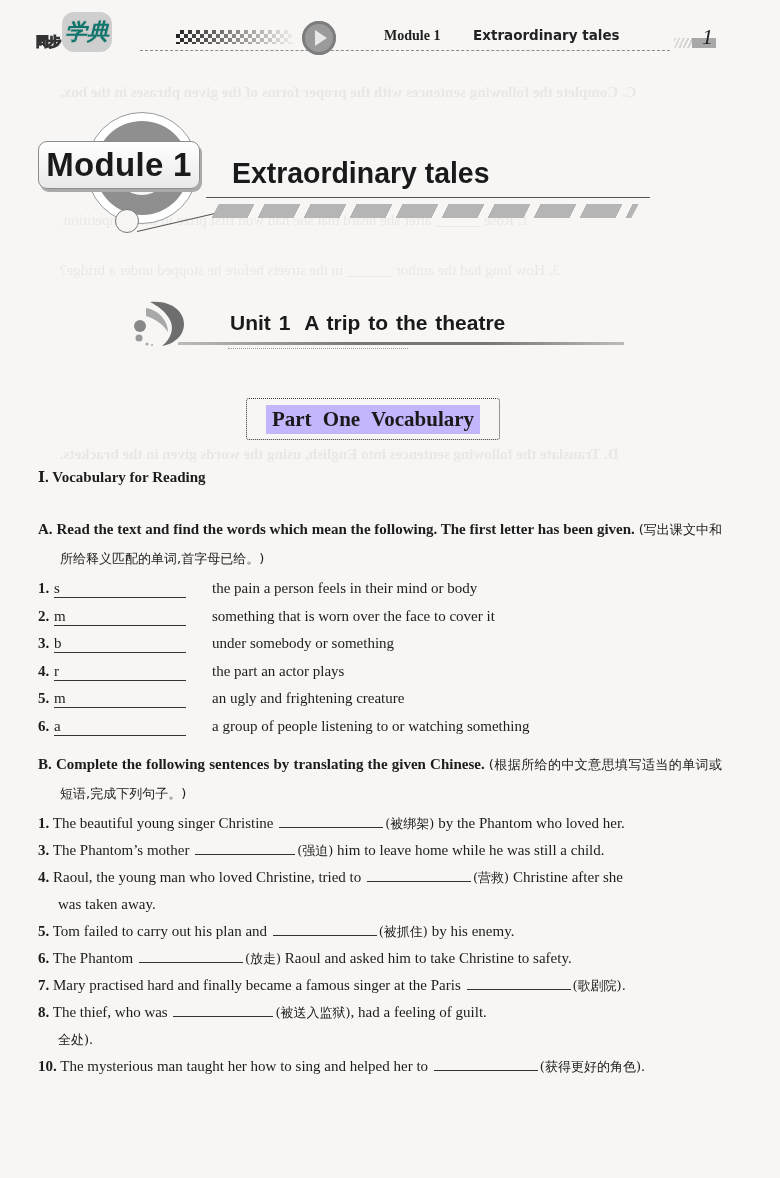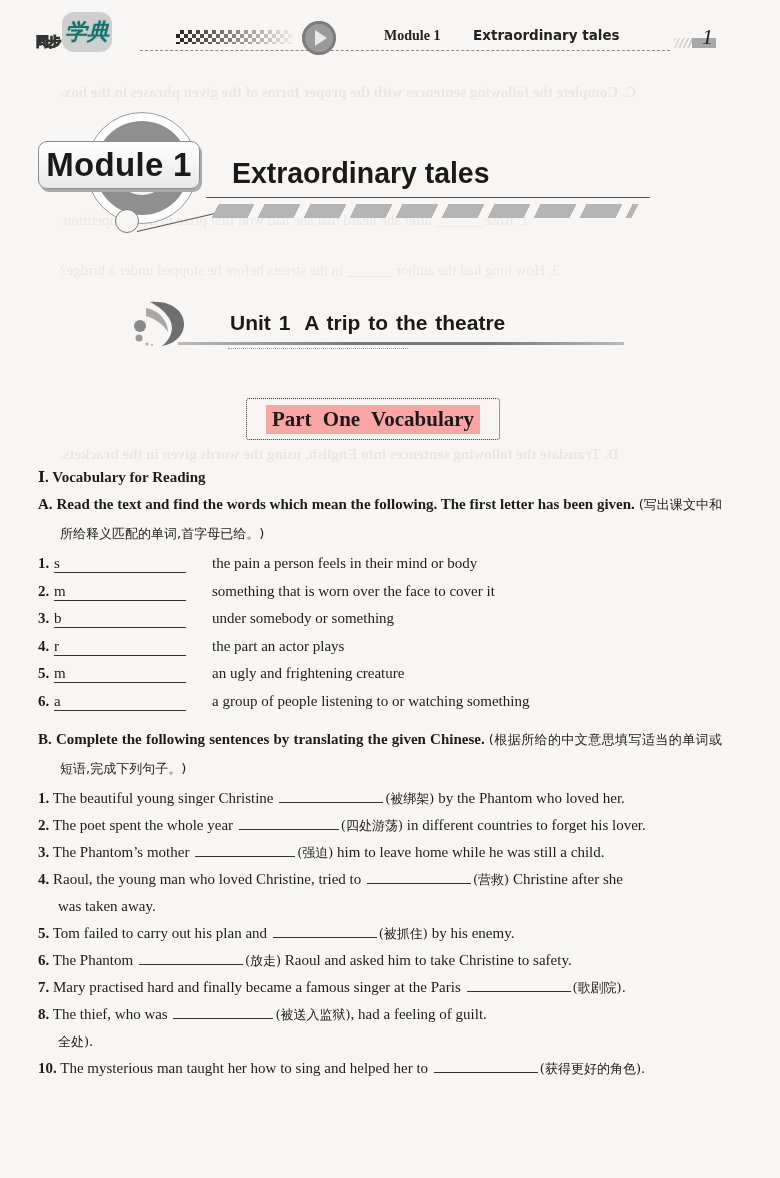--- a/index.html
+++ b/index.html
@@ -122,30 +122,30 @@
     position: absolute; left: 228px; top: 348px; width: 180px; height: 0; border-top: 1px dotted #999;
   }
 
   
   .part-box {
     position: absolute; left: 246px; top: 398px; width: 252px; height: 40px;
     border: 1.5px dotted #333; border-radius: 3px;
     display: flex; align-items: center; justify-content: center;
   }
   .part-label {
-    background: #fca5a5; padding: 2px 6px; font-family: "Liberation Serif", serif;
+    background: #c4b5fd; padding: 2px 6px; font-family: "Liberation Serif", serif;
     font-size: 21px; font-weight: bold; color: #1a1a1a; word-spacing: 6px;
   }
 
   
   .content { position: absolute; left: 38px; top: 468px; width: 684px; }
   .section-heading { font-weight: bold; font-size: 15px; margin: 0; height: 22px; }
   .instr { font-weight: bold; font-size: 15px; line-height: 29px; margin: 0; text-align: justify; }
   .instr .cn { font-weight: normal; font-family: "DejaVu Sans", sans-serif; font-size: 13px; }
-  .hang { padding-left: 22px; text-indent: -22px; }
+  .hang { padding-left: 22px; text-indent: -22px; margin-top: 25px; }
 
   .vocab-list { margin-top: 6px; }
   .vocab-row { display: flex; align-items: baseline; height: 27.5px; font-size: 15px; }
   .vocab-num { width: 16px; font-weight: bold; }
   .vocab-blank { width: 132px; border-bottom: 1px solid #333; margin-right: 26px; height: 18px; line-height: 18px; }
   .vocab-def { flex: 1; }
 
   .sent-list { margin-top: 2px; }
   .sent-row { font-size: 15px; line-height: 27px; }
   .sent-num { font-weight: bold; }
@@ -256,21 +256,20 @@
         </div>
       </div>
 
     <p class="instr hang" style="margin-top:6px;">
       <span>B.</span>
       <span>Complete the following sentences by translating the given Chinese.</span>
       <span class="cn">(根据所给的中文意思填写适当的单词或短语,完成下列句子。)</span>
     </p>
     <div class="sent-list" id="sent-list">
         <div class="sent-row"><span class="sent-num">1.</span> <span>The beautiful young singer Christine</span> <span class="blank w104"></span><span class="cn-hint">(被绑架)</span> <span>by the Phantom who loved her.</span></div>
-        <div class="sent-row"><span class="sent-num">2.</span> <span>The poet spent the whole year</span> <span class="blank w100"></span><span class="cn-hint">(四处游荡)</span> <span>in different countries to forget his lover.</span></div>
         <div class="sent-row"><span class="sent-num">3.</span> <span>The Phantom’s mother</span> <span class="blank w100"></span><span class="cn-hint">(强迫)</span> <span>him to leave home while he was still a child.</span></div>
         <div class="sent-row"><span class="sent-num">4.</span> <span>Raoul, the young man who loved Christine, tried to</span> <span class="blank w104"></span><span class="cn-hint">(营救)</span> <span>Christine after she</span></div>
         <div class="sent-row cont">was taken away.</div>
         <div class="sent-row"><span class="sent-num">5.</span> <span>Tom failed to carry out his plan and</span> <span class="blank w104"></span><span class="cn-hint">(被抓住)</span> <span>by his enemy.</span></div>
         <div class="sent-row"><span class="sent-num">6.</span> <span>The Phantom</span> <span class="blank w104"></span><span class="cn-hint">(放走)</span> <span>Raoul and asked him to take Christine to safety.</span></div>
         <div class="sent-row"><span class="sent-num">7.</span> <span>Mary practised hard and finally became a famous singer at the Paris</span> <span class="blank w104"></span><span class="cn-hint">(歌剧院).</span></div>
         <div class="sent-row"><span class="sent-num">8.</span> <span>The thief, who was</span> <span class="blank w100"></span><span class="cn-hint">(被送入监狱)</span><span>, had a feeling of guilt.</span></div>
         <div class="sent-row cont cn-hint">全处).</div>
         <div class="sent-row"><span class="sent-num">10.</span> <span>The mysterious man taught her how to sing and helped her to</span> <span class="blank w104"></span><span class="cn-hint">(获得更好的角色).</span></div>
       </div>

